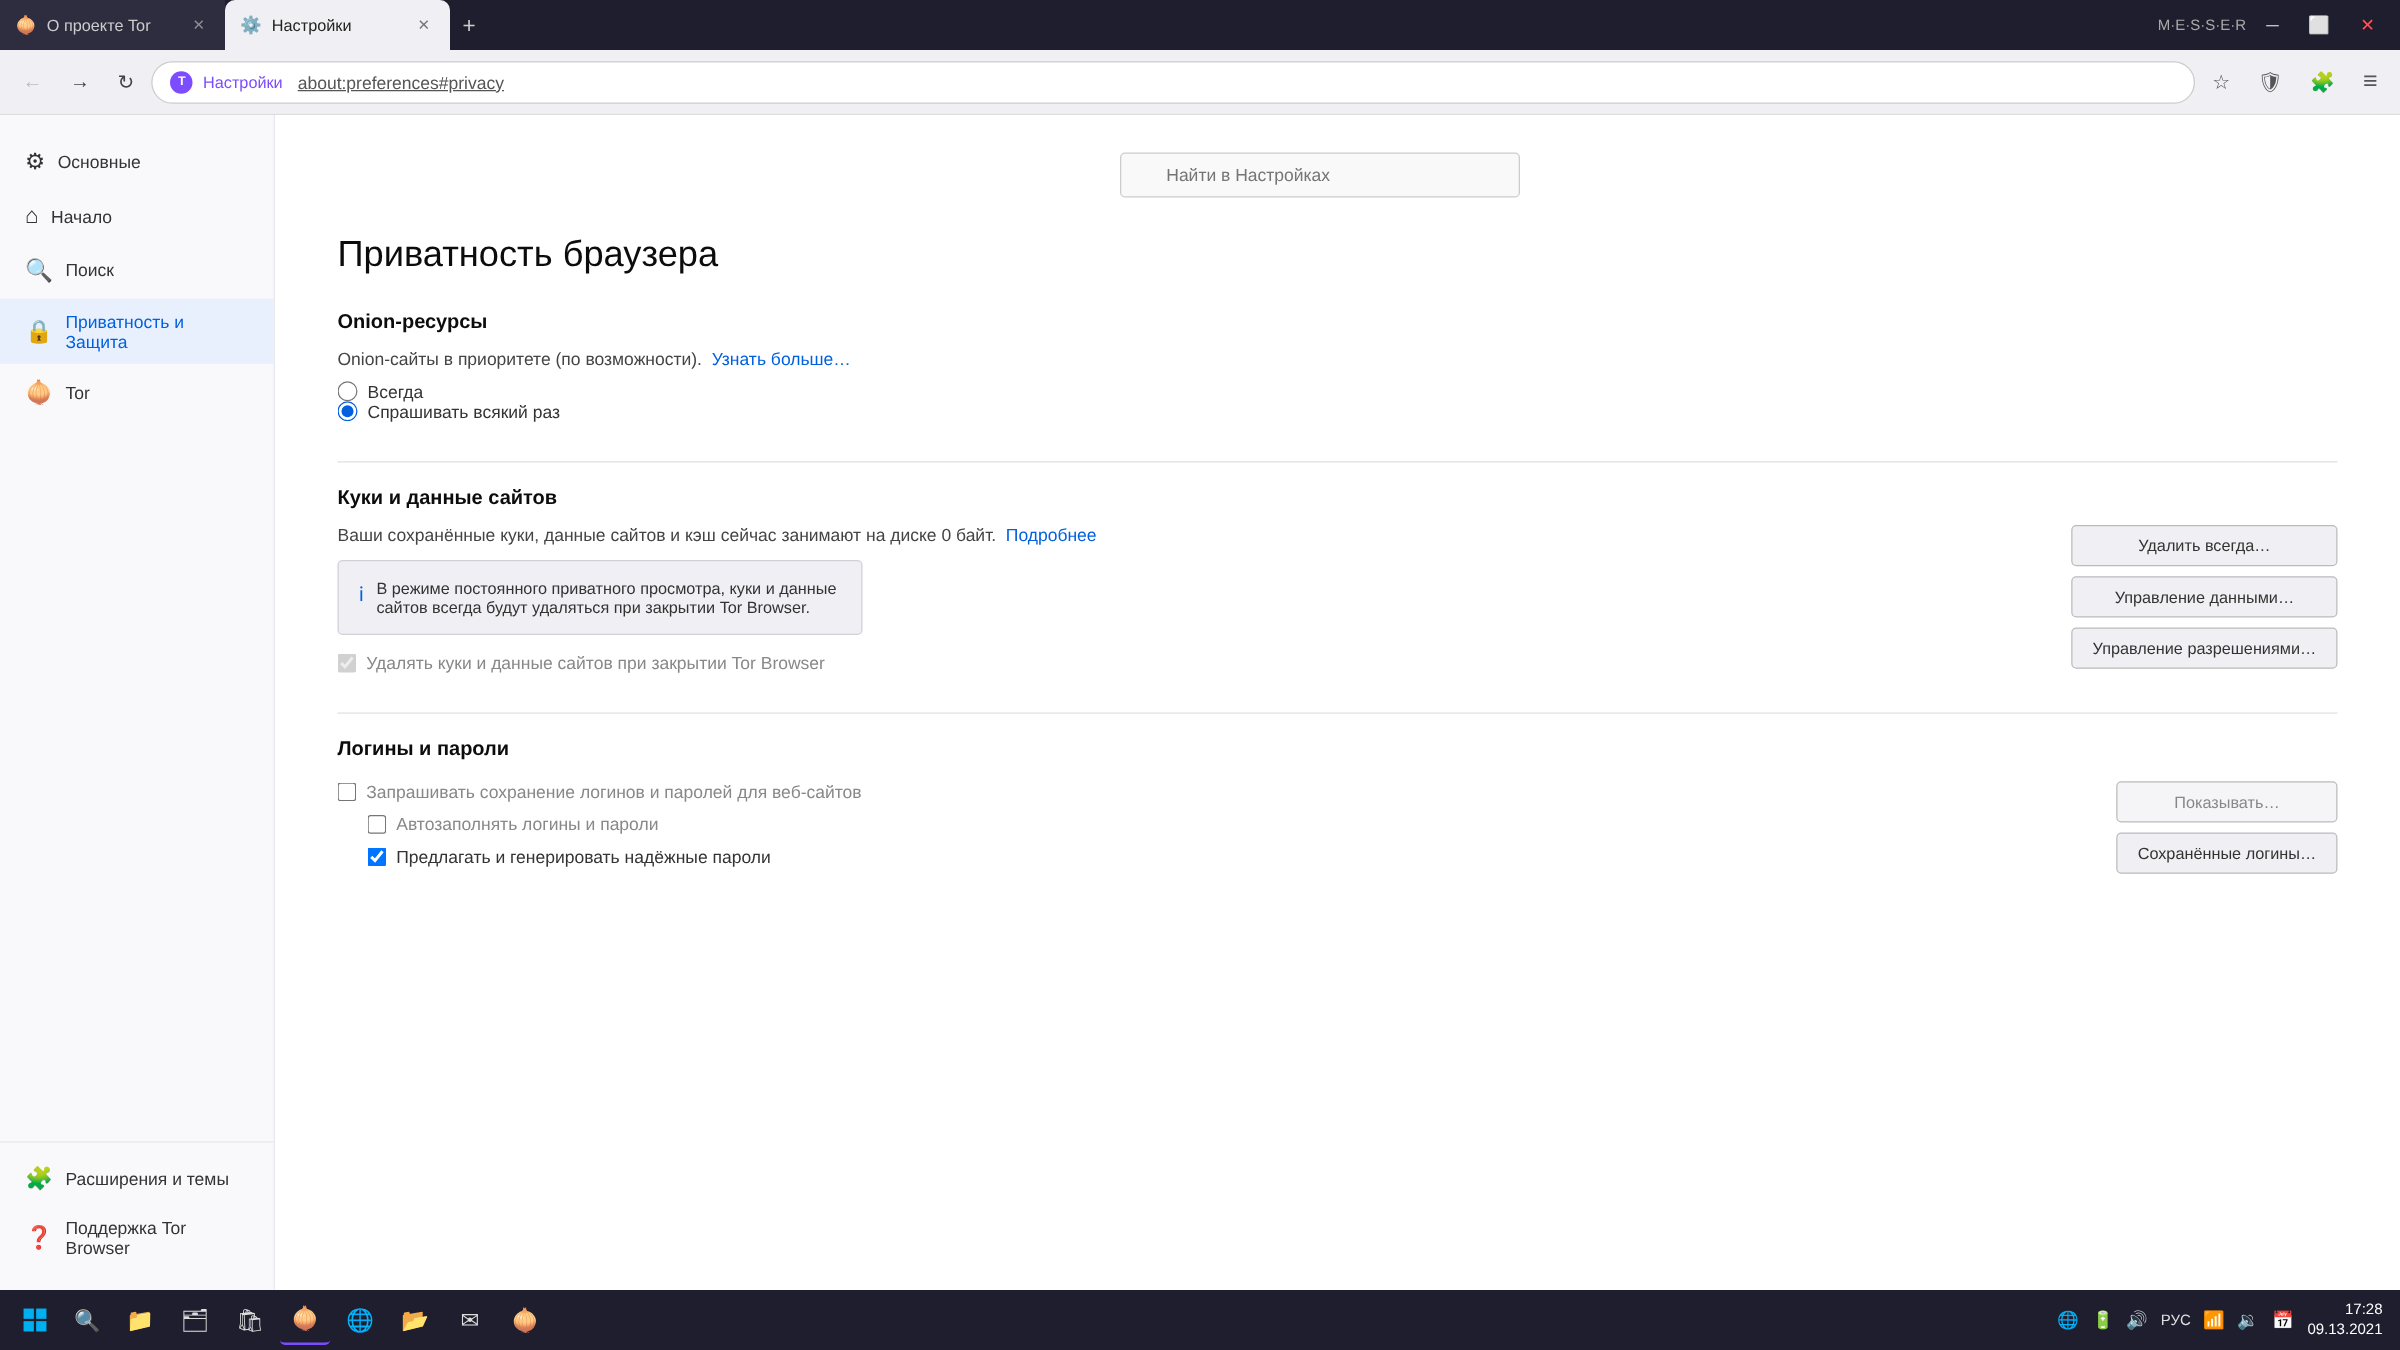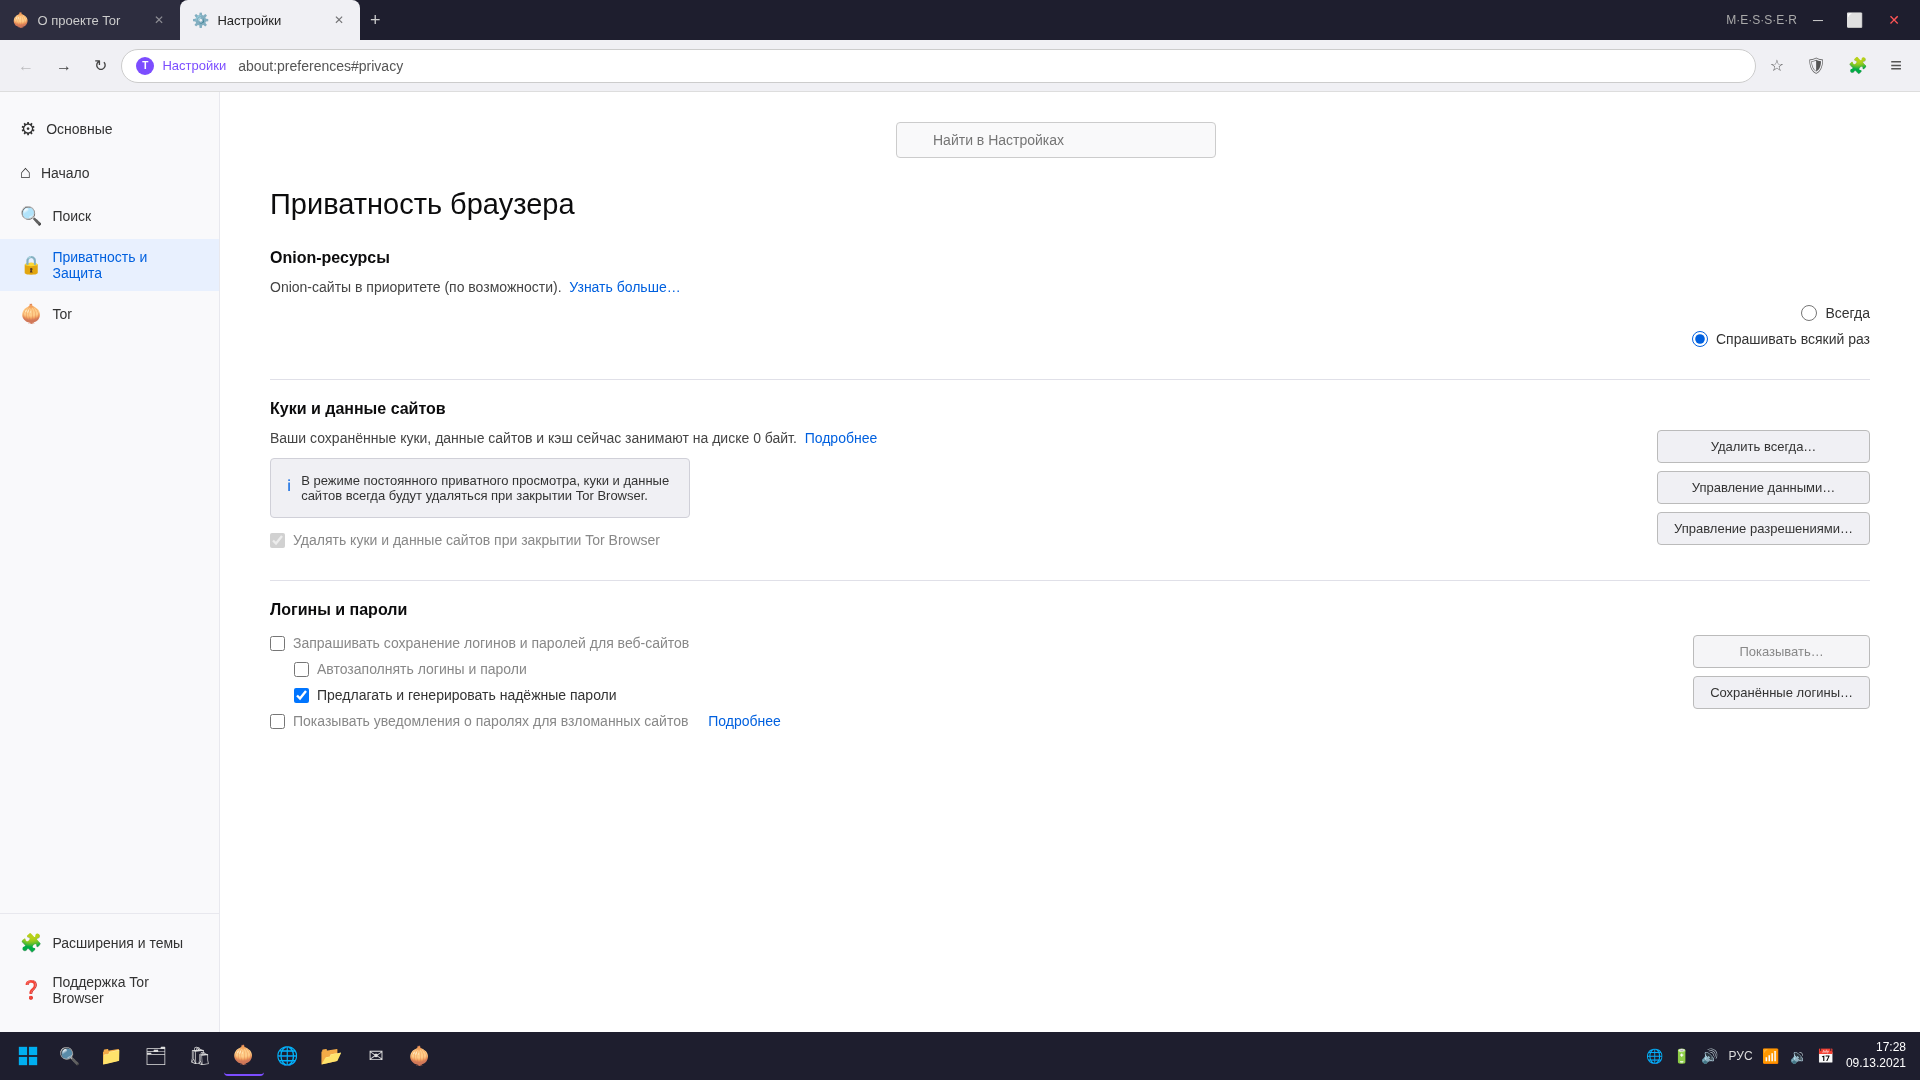--- a/index.html
+++ b/index.html
@@ -216,23 +216,22 @@
       margin-bottom: 10px;
     }
     .link-blue {
       color: #0060df;
       text-decoration: none;
       cursor: pointer;
     }
     .radio-group {
       display: flex;
       flex-direction: column;
-      gap: 10px;
+      gap: 0;
       margin-top: 8px;
-      align-items: flex-end;
     }
     .radio-item {
       display: flex;
       align-items: center;
       gap: 8px;
       font-size: 14px;
       color: #333;
       cursor: pointer;
     }
     .radio-item input[type=radio] {
@@ -425,21 +424,21 @@
 
 <div class="nav-bar">
   <button class="nav-btn disabled">←</button>
   <button class="nav-btn">→</button>
   <button class="nav-btn">↻</button>
   <div class="address-bar">
     <div class="tor-icon">
         <span>T</span>
       </div>
     <span style="color:#7c4dff;font-size:13px;margin-right:4px;">Настройки</span>
-    <span style="color:#555;">about:preferences#privacy</span>
+    <span style="color:#555;text-decoration:underline;">about:preferences#privacy</span>
   </div>
   <div class="nav-right-icons">
     <button class="nav-icon-btn">☆</button>
     <button class="nav-icon-btn">🛡</button>
     <button class="nav-icon-btn">🧩</button>
     <button class="nav-icon-btn" style="font-size:20px;">≡</button>
   </div>
 </div>
 
 <div class="main-content">
@@ -546,25 +545,20 @@
               <span>Запрашивать сохранение логинов и паролей для веб-сайтов</span>
             </div>
             <div class="checkbox-item" style="padding-left:24px;">
               <input type="checkbox" style="">
               <span>Автозаполнять логины и пароли</span>
             </div>
             <div class="checkbox-item active" style="padding-left:24px;">
               <input type="checkbox" checked="" style="">
               <span>Предлагать и генерировать надёжные пароли</span>
             </div>
-            <div class="checkbox-item">
-              <input type="checkbox" style="">
-              <span>Показывать уведомления о паролях для взломанных сайтов</span>
-              &nbsp;<a class="link-blue">Подробнее</a>
-            </div>
           </div>
         </div>
         <div class="logins-right">
           <button class="btn-secondary" style="color:#888;background:#f5f5f7;">Показывать…</button>
           <button class="btn-secondary">Сохранённые логины…</button>
         </div>
       </div>
     </div>
 
   </div>

